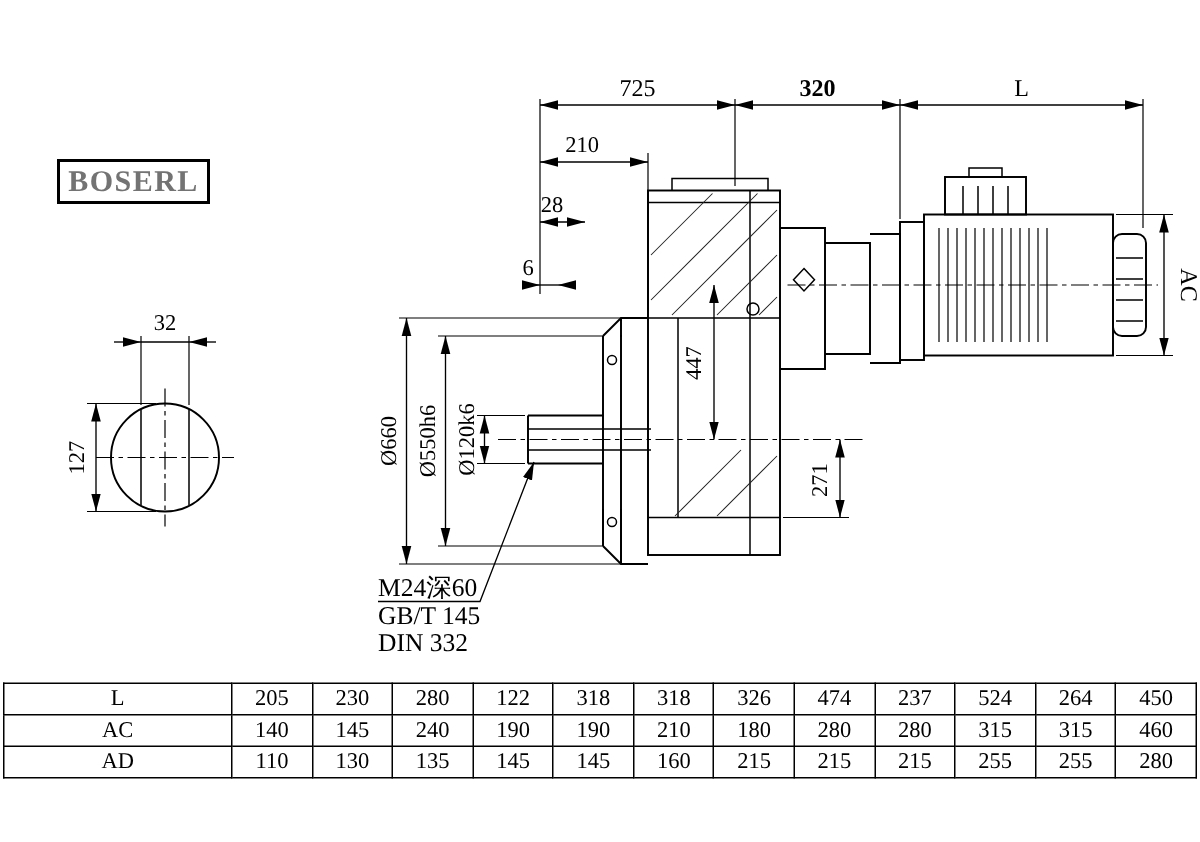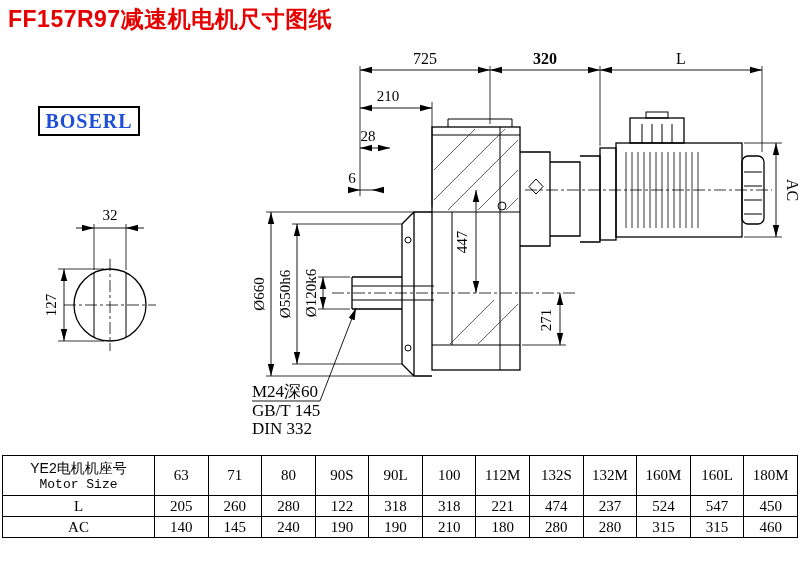--- a/index.html
+++ b/index.html
@@ -6,21 +6,21 @@
   html,body { width:800px; height:561px; background:#fff; overflow:hidden;
               font-family:"Liberation Sans", sans-serif; }
   .stage { position:absolute; left:0; top:0; width:800px; height:561px; background:#fff; }
 
   .title { position:absolute; left:8px; top:4px; font-size:23px; font-weight:bold;
            color:#e60000; letter-spacing:.5px; white-space:nowrap; }
 
   .logo { position:absolute; left:38px; top:106px; width:102px; height:30px;
           border:2px solid #000; background:#fff; display:flex; align-items:center; justify-content:center; }
   .logo span { font-family:"Liberation Serif", serif; font-weight:bold; font-size:20px;
-               color:#1d4ed8; letter-spacing:1px; }
+               color:#737373; letter-spacing:1px; }
 
   svg.draw { position:absolute; left:0; top:0; }
   .ol   { stroke:#000; stroke-width:1.3; fill:none; }
   .in   { stroke:#000; stroke-width:1;   fill:none; }
   .fin  { stroke:#000; stroke-width:.8;  fill:none; }
   .hat  { stroke:#222; stroke-width:.7;  fill:none; }
   .cl   { stroke:#000; stroke-width:.8;  fill:none; stroke-dasharray:12 3 3 3; }
   .ext  { stroke:#000; stroke-width:.8;  fill:none; }
   .dim  { stroke:#000; stroke-width:.9;  fill:none; }
   text.dt { font-family:"Liberation Serif", serif; font-size:15px; fill:#000; }
@@ -34,21 +34,20 @@
   tr.hr { height:40px; } tr.dr { height:21px; }
   .num { font-family:"Liberation Serif", serif; font-size:15px; }
   .hcn { font-size:14px; line-height:18px; }
   .hen { font-family:"Liberation Mono", monospace; font-size:13px; line-height:16px; }
 </style>
 </head>
 <body>
 
 <div class="stage">
 
-  <div class="title">FF157R97减速机电机尺寸图纸</div>
 
   <div class="logo">
     <span>BOSERL</span>
   </div>
 
   <svg class="draw" width="800" height="455" viewBox="0 0 800 455">
     <defs>
       <marker id="a" viewBox="0 0 12 8" refX="12" refY="4" markerWidth="12" markerHeight="8" markerUnits="userSpaceOnUse" orient="auto-start-reverse">
         <path d="M0,0.8 L12,4 L0,7.2 Z" fill="#000"></path>
       </marker>
@@ -160,64 +159,61 @@
         <col>
         <col>
         <col>
         <col>
         <col>
         <col>
         <col>
         <col>
     </colgroup>
     <tbody>
-        <tr class="hr">
-      <th>
-        <div class="hcn">YE2电机机座号</div>
-        <div class="hen">Motor Size</div>
-      </th>
-      <td class="num">63</td>
-      <td class="num">71</td>
-      <td class="num">80</td>
-      <td class="num">90S</td>
-      <td class="num">90L</td>
-      <td class="num">100</td>
-      <td class="num">112M</td>
-      <td class="num">132S</td>
-      <td class="num">132M</td>
-      <td class="num">160M</td>
-      <td class="num">160L</td>
-      <td class="num">180M</td>
-    </tr>
     <tr class="dr">
       <th class="num">L</th>
       <td class="num">205</td>
-      <td class="num">260</td>
+      <td class="num">230</td>
       <td class="num">280</td>
       <td class="num">122</td>
       <td class="num">318</td>
       <td class="num">318</td>
-      <td class="num">221</td>
+      <td class="num">326</td>
       <td class="num">474</td>
       <td class="num">237</td>
       <td class="num">524</td>
-      <td class="num">547</td>
+      <td class="num">264</td>
       <td class="num">450</td>
     </tr>
     <tr class="dr">
       <th class="num">AC</th>
       <td class="num">140</td>
       <td class="num">145</td>
       <td class="num">240</td>
       <td class="num">190</td>
       <td class="num">190</td>
       <td class="num">210</td>
       <td class="num">180</td>
       <td class="num">280</td>
       <td class="num">280</td>
       <td class="num">315</td>
       <td class="num">315</td>
       <td class="num">460</td>
     </tr>
+    <tr class="dr">
+      <th class="num">AD</th>
+      <td class="num">110</td>
+      <td class="num">130</td>
+      <td class="num">135</td>
+      <td class="num">145</td>
+      <td class="num">145</td>
+      <td class="num">160</td>
+      <td class="num">215</td>
+      <td class="num">215</td>
+      <td class="num">215</td>
+      <td class="num">255</td>
+      <td class="num">255</td>
+      <td class="num">280</td>
+    </tr>
   </tbody>
     </table>
 
 </div>
 
 </body></html>

